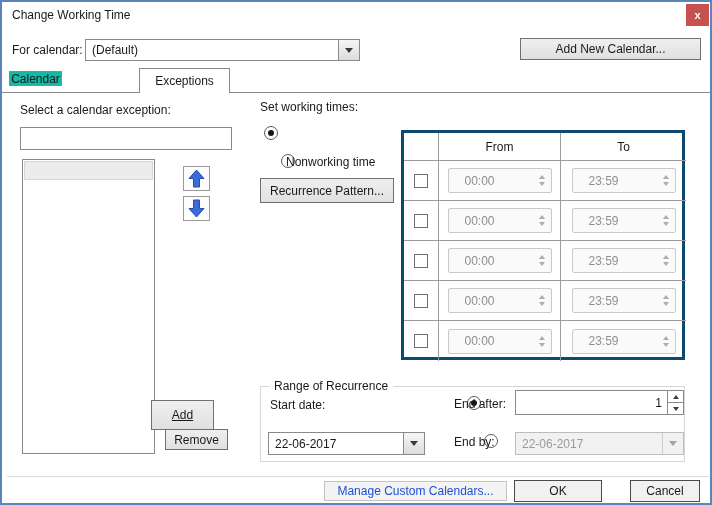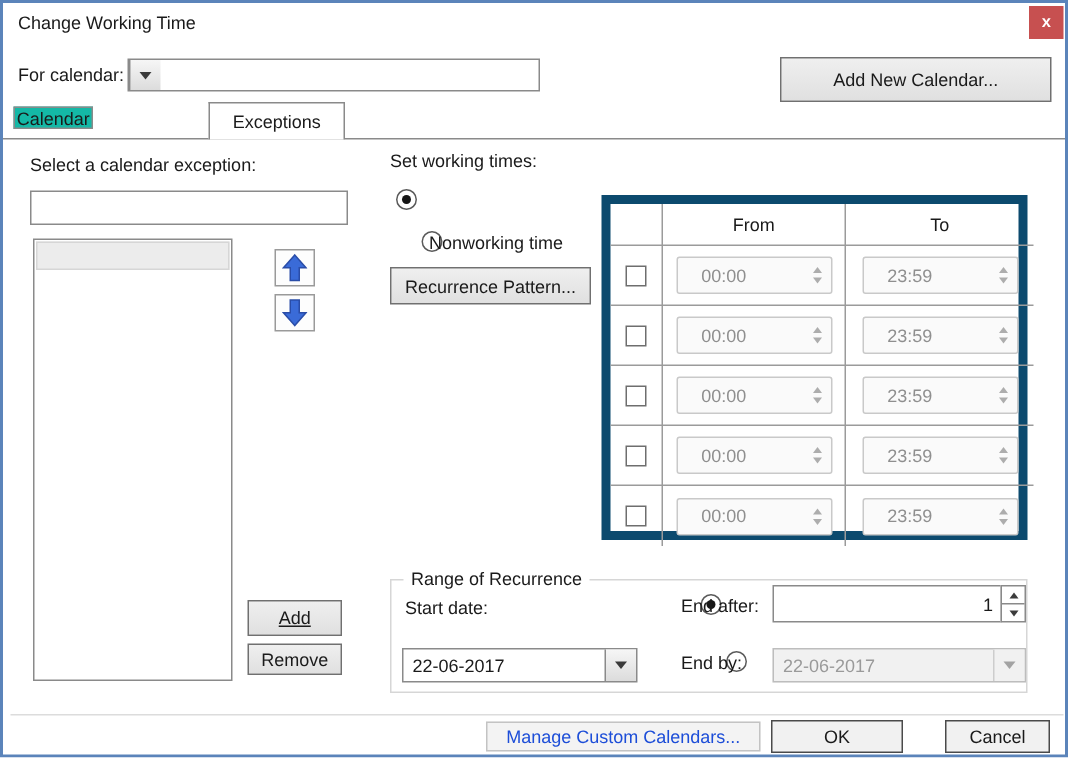--- a/index.html
+++ b/index.html
@@ -56,21 +56,21 @@
   .movebtn { width:27px; height:25px; background:#fdfdfd; border:1px solid #9a9a9a; display:flex; align-items:center; justify-content:center; }
 
   
   .radio { width:14px; height:14px; border:1px solid #5a5a5a; border-radius:50%; background:#fff; display:inline-block; position:relative; }
   .radio.checked::after { content:""; position:absolute; left:3px; top:3px; right:3px; bottom:3px; border-radius:50%; background:#161616; }
   .checkbox { width:14px; height:14px; border:1px solid #6e6e6e; background:#fff; }
 
   
   .wt-table {
     left:399px; top:128px; width:284px; height:230px;
-    border:6px solid #0c4a6e; display:grid;
+    border:3px solid #0c4a6e; display:grid;
     grid-template-columns:35px 122px 125px;
     grid-template-rows:28px repeat(5, 40px);
   }
   .cell { border-right:1px solid #9b9b9b; border-bottom:1px solid #9b9b9b; display:flex; align-items:center; justify-content:center; }
   .cell.last-col { border-right:none; }
   .cell.last-row { border-bottom:none; }
   .timefield {
     width:104px; height:25px; border:1px solid #c9c9c9; border-radius:2px;
     background:#fafafa; color:#8f8f8f; display:flex; align-items:center;
     padding-left:16px; position:relative;
@@ -98,25 +98,26 @@
 
   
   <div class="abs title">Change Working Time</div>
   <div class="abs close-btn">
     <span>x</span>
   </div>
 
   
   <div class="abs" style="left:10px; top:41px;">For calendar:</div>
   <div class="abs combo" style="left:83px; top:37px; width:275px; height:22px;">
+    <span class="val">(Default)</span>
     <span class="combo-btn">
         <span class="dd-tri"></span>
       </span>
   </div>
-  <div class="abs btn" style="left:518px; top:36px; width:181px; height:30px;">Add New Calendar...</div>
+  <div class="abs btn" style="left:518px; top:36px; width:181px; height:22px;">Add New Calendar...</div>
 
   
   <div class="abs tabline"></div>
   <div class="abs tab" style="left:7px; width:53px;">Calendar</div>
   <div class="abs tab selected" style="left:137px; width:91px;">Exceptions</div>
 
   
   <div class="abs" style="left:18px; top:101px;">Select a calendar exception:</div>
   <input class="abs text-input" value="" style="">
   <div class="abs listbox">
@@ -127,21 +128,21 @@
     <svg width="17" height="19" viewBox="0 0 17 19">
       <path d="M8.5 1 L16 9.5 H11.5 V18 H5.5 V9.5 H1 Z" fill="#3a6bd8" stroke="#2a4da8" stroke-width="1"></path>
     </svg>
   </div>
   <div class="abs movebtn" style="left:181px; top:194px;">
     <svg width="17" height="19" viewBox="0 0 17 19">
       <path d="M8.5 18 L1 9.5 H5.5 V1 H11.5 V9.5 H16 Z" fill="#3a6bd8" stroke="#2a4da8" stroke-width="1"></path>
     </svg>
   </div>
 
-  <div class="abs btn" style="left:163px; top:398px; width:63px; height:24px;text-decoration:underline;">Add</div>
+  <div class="abs btn" style="left:149px; top:398px; width:63px; height:30px;text-decoration:underline;">Add</div>
   <div class="abs btn" style="left:163px; top:427px; width:63px; height:21px;">Remove</div>
 
   
   <div class="abs" style="left:258px; top:98px;">Set working times:</div>
   <span class="abs radio checked" style="left:262px; top:124px;"></span>
   <span class="abs radio" style="left:262px; top:152px;"></span>
   <div class="abs" style="left:284px; top:153px;">Nonworking time</div>
   <div class="abs btn" style="left:258px; top:176px; width:134px; height:25px;">Recurrence Pattern...</div>
 
   

